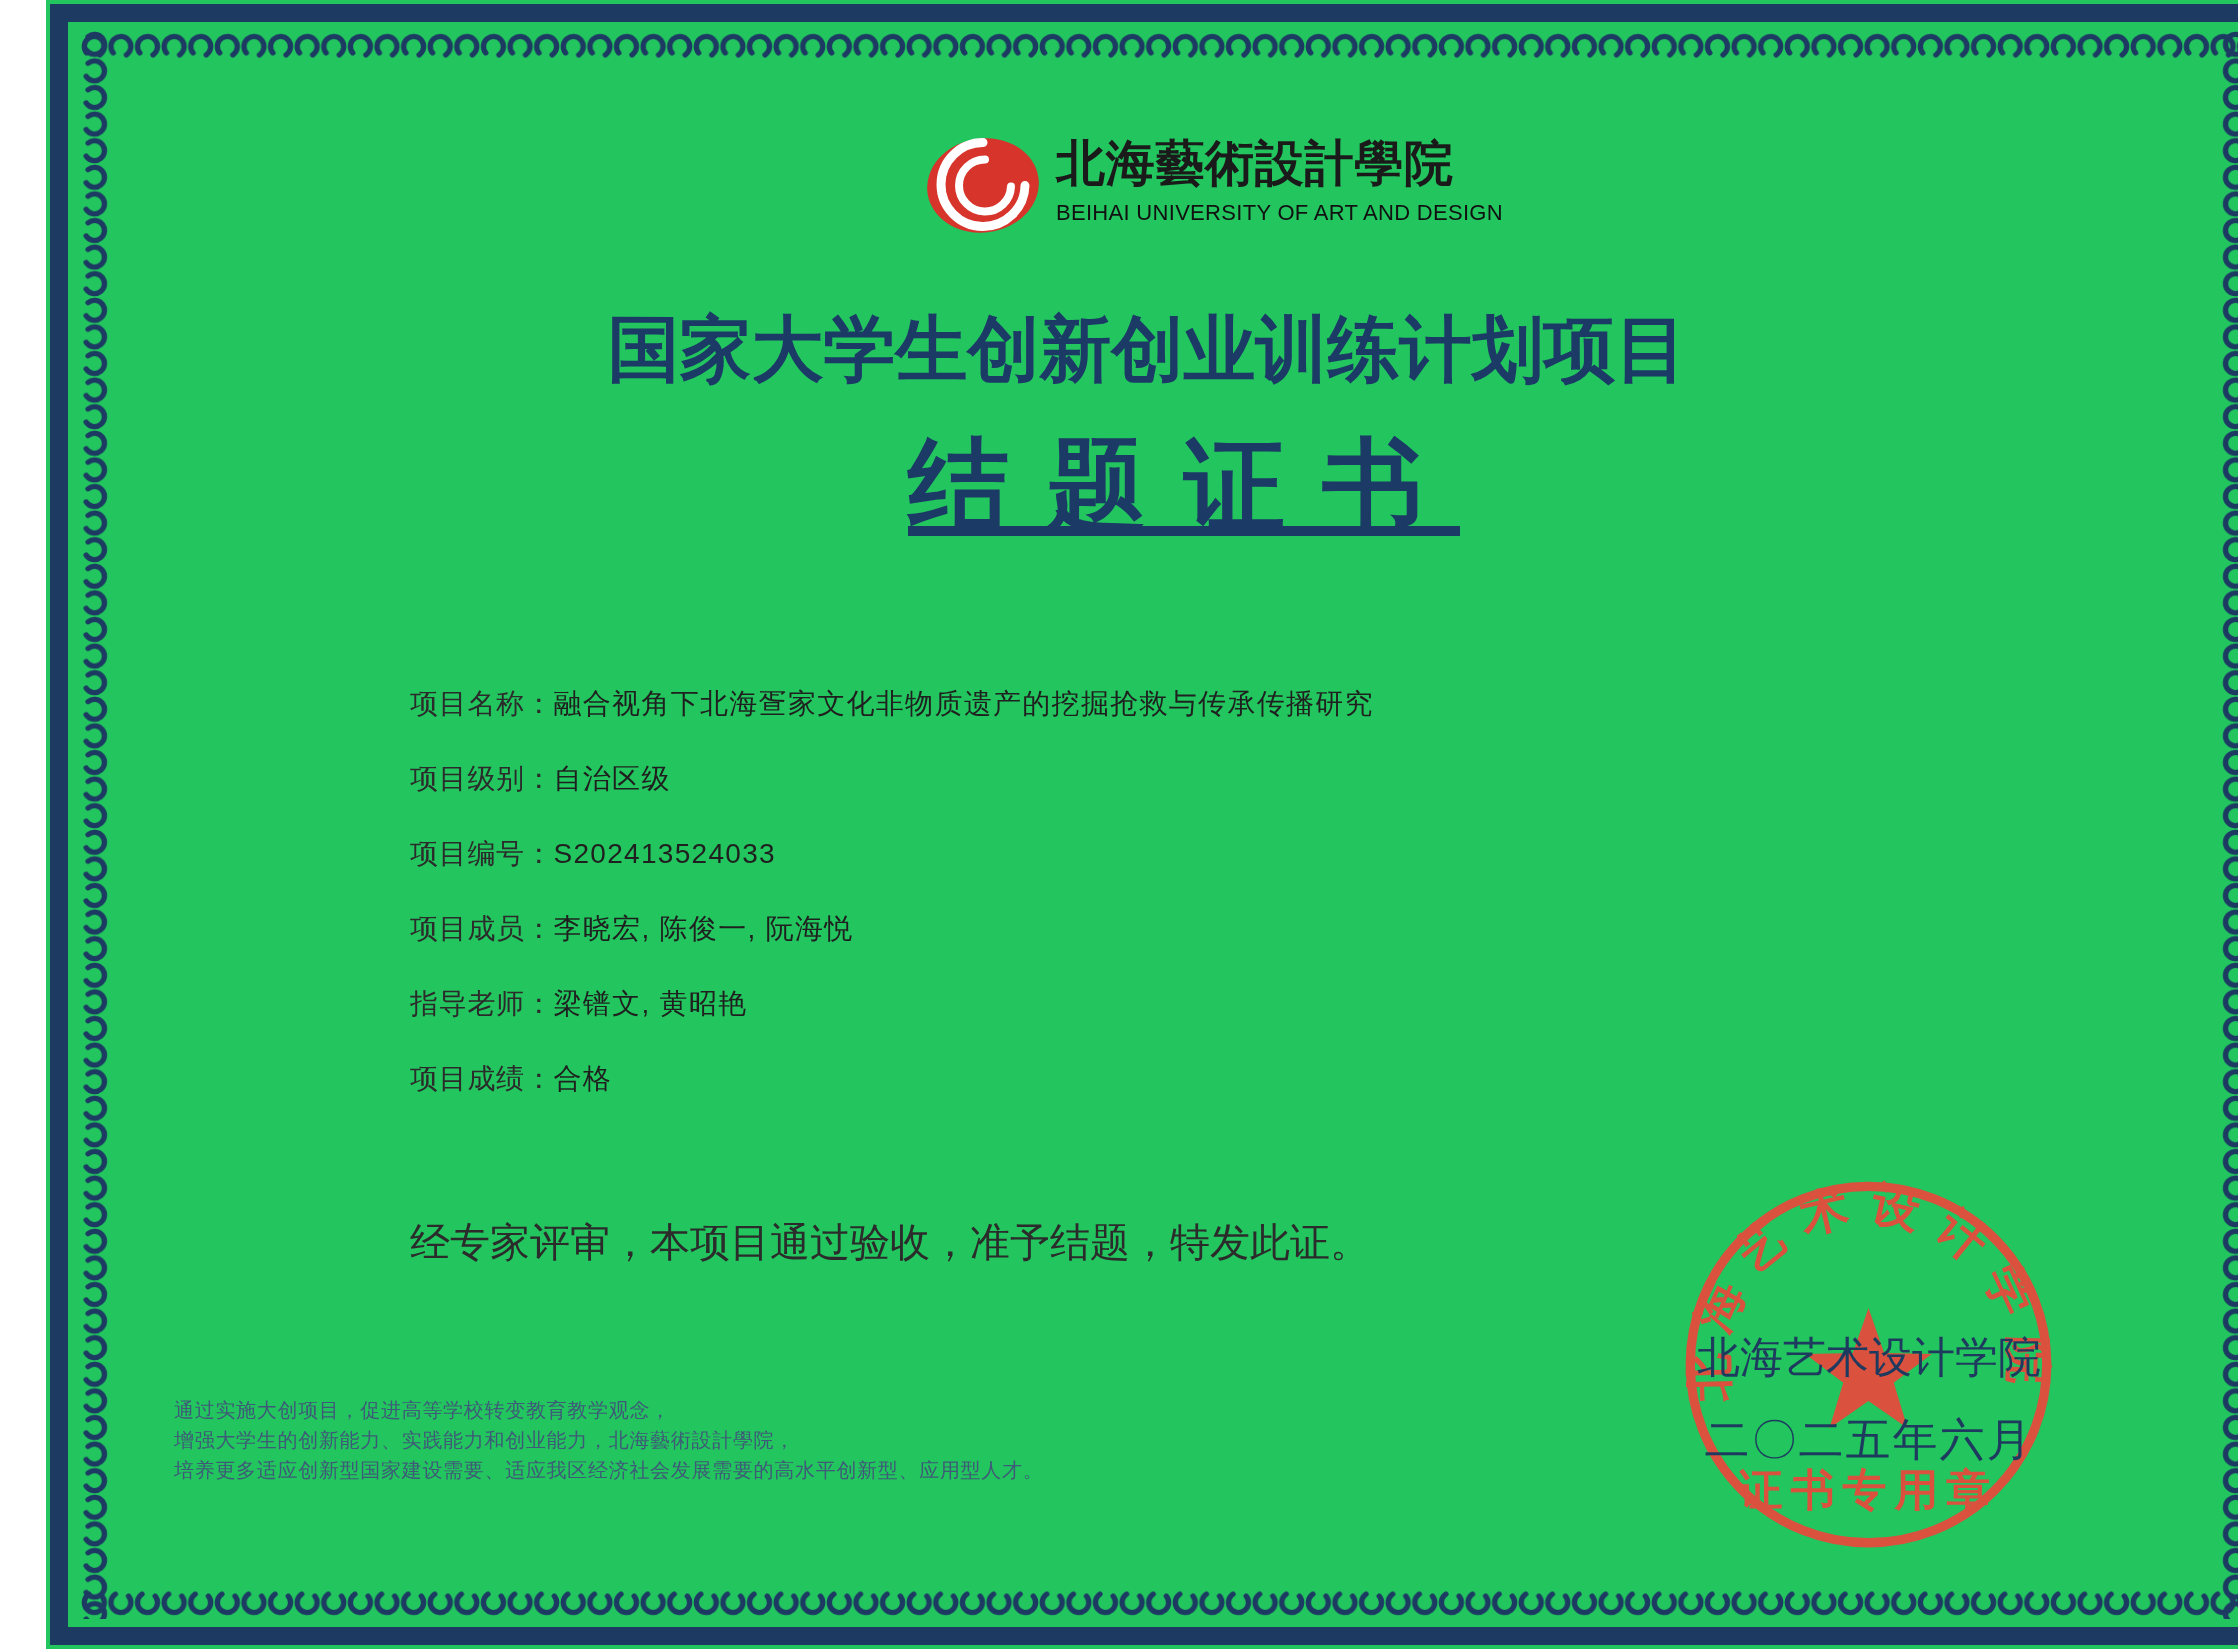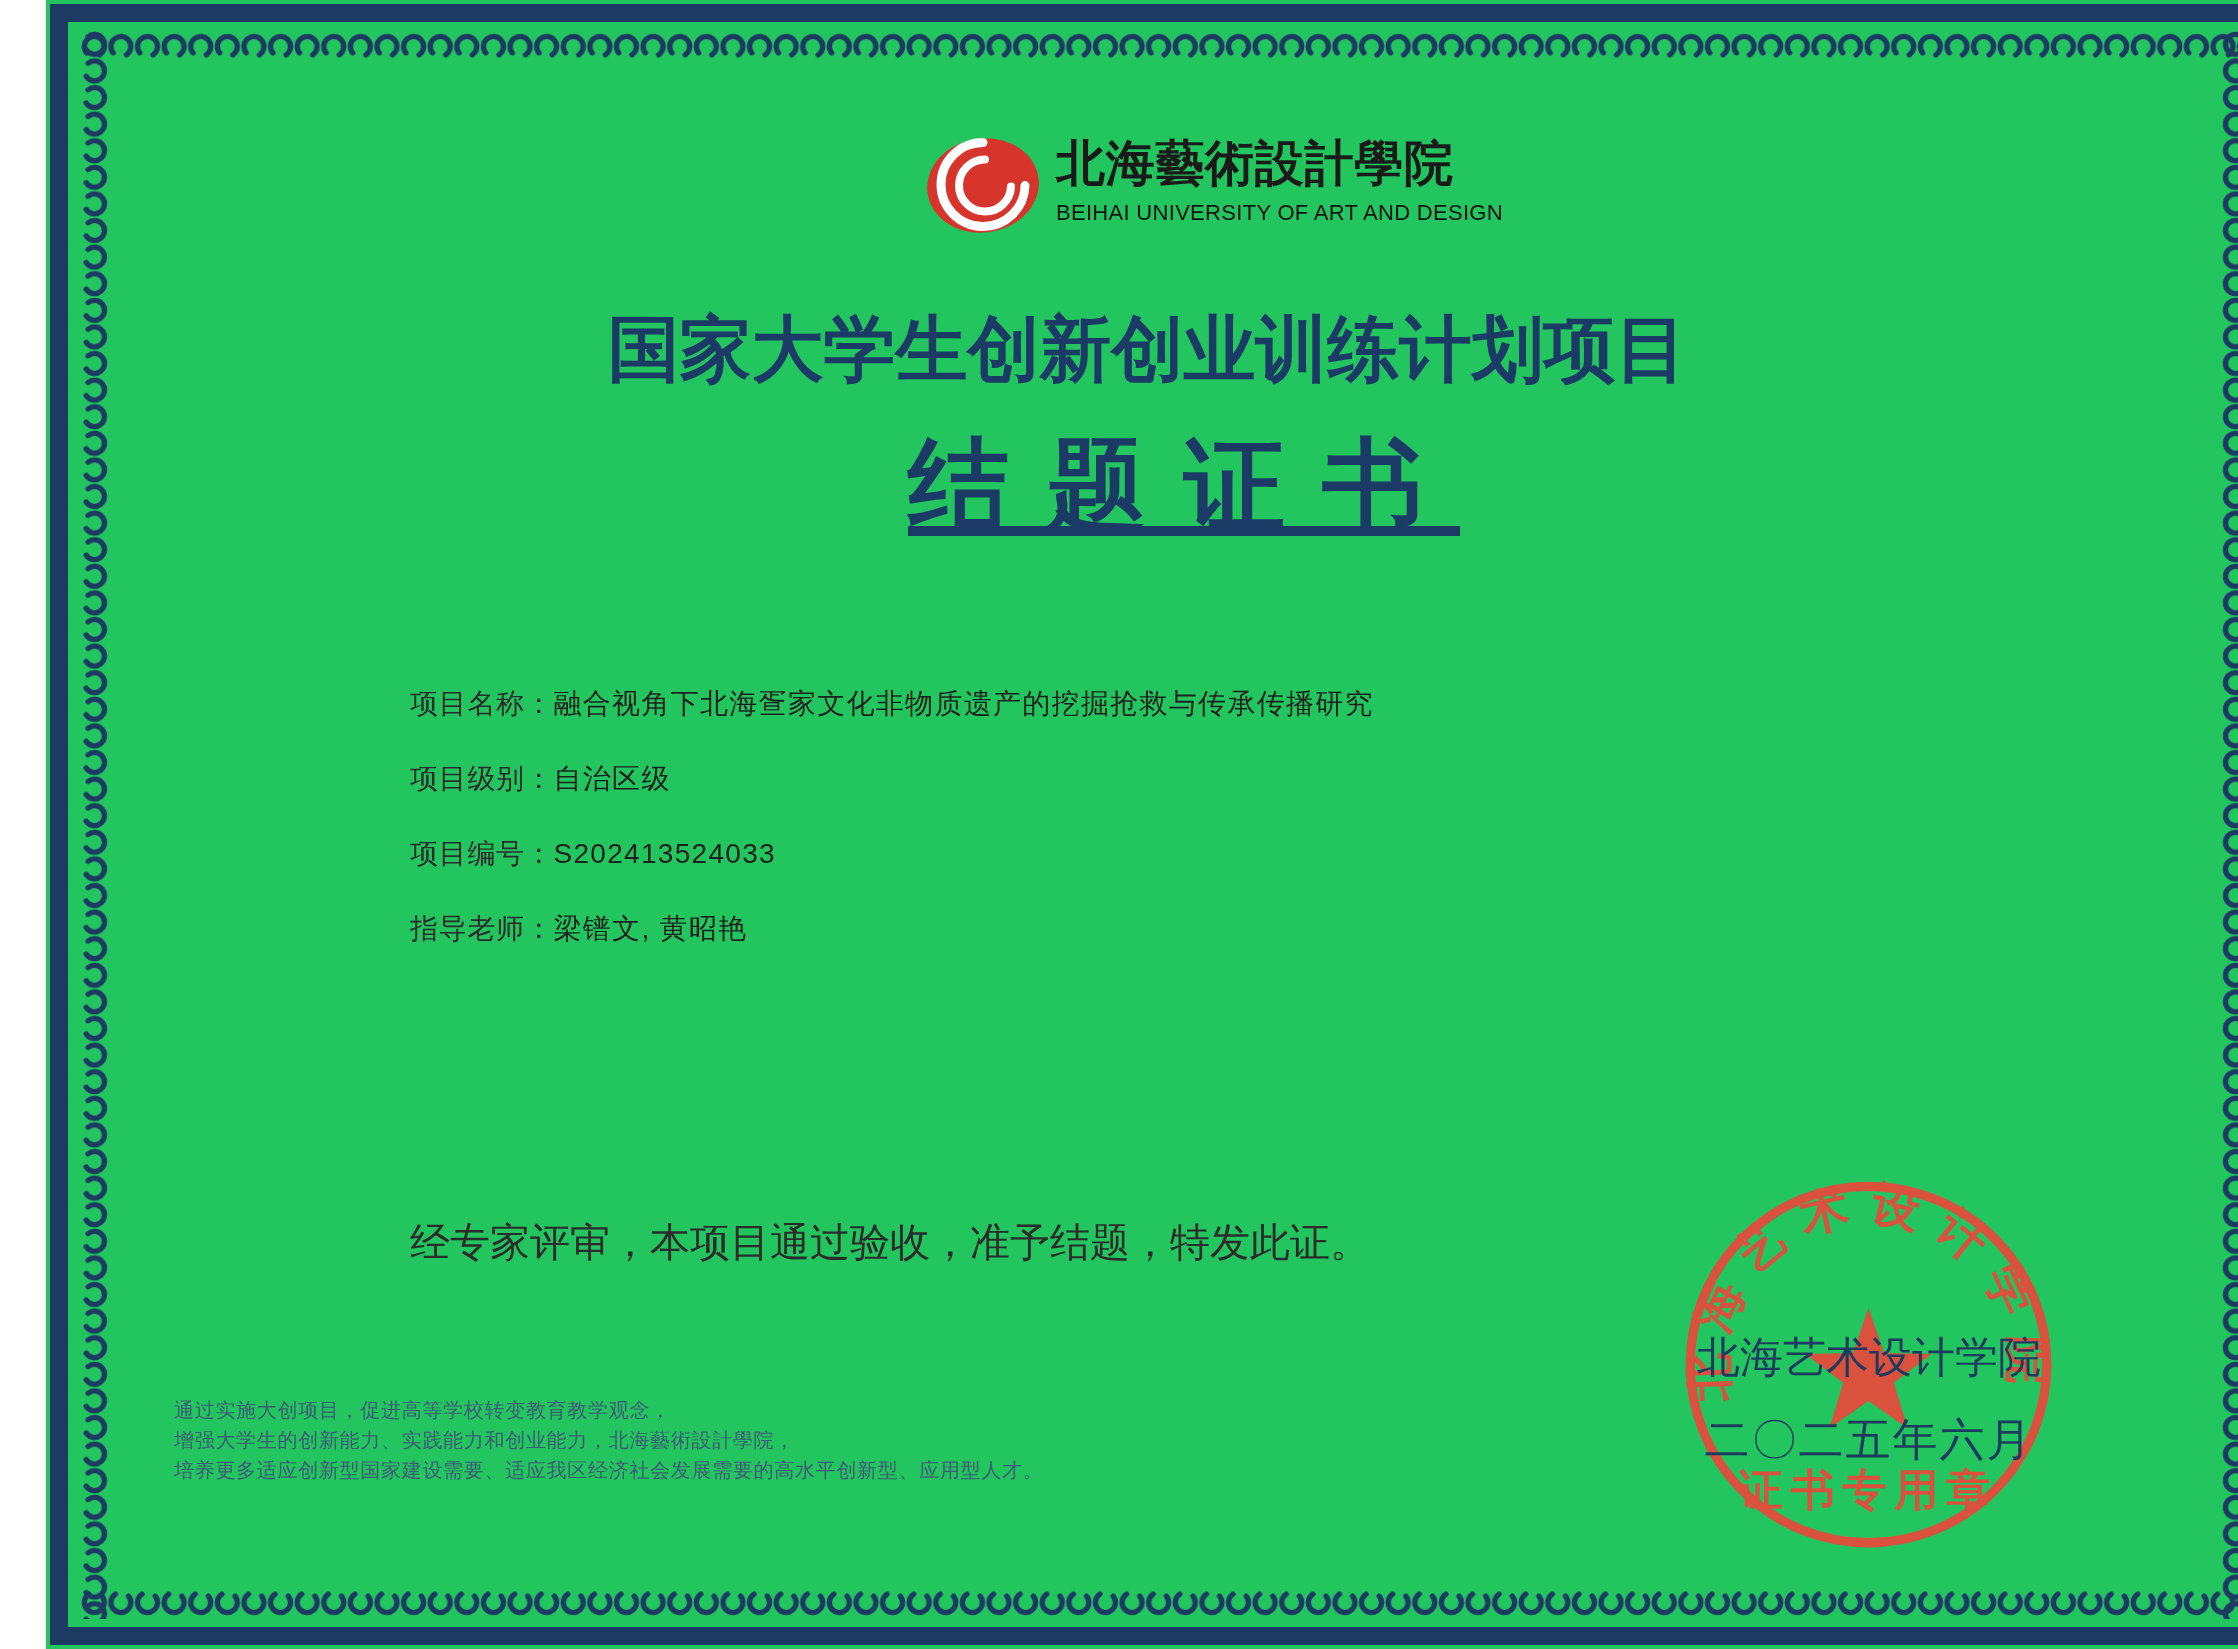--- a/index.html
+++ b/index.html
@@ -152,21 +152,27 @@
     <div class="field-row">
       <span class="field-label">项目名称：</span><span class="field-value">融合视角下北海疍家文化非物质遗产的挖掘抢救与传承传播研究</span>
     </div>
     <div class="field-row">
       <span class="field-label">项目级别：</span><span class="field-value">自治区级</span>
     </div>
     <div class="field-row">
       <span class="field-label">项目编号：</span><span class="field-value">S202413524033</span>
     </div>
     <div class="field-row">
+      <span class="field-label">项目成员：</span><span class="field-value">李晓宏, 陈俊一, 阮海悦</span>
+    </div>
+    <div class="field-row">
       <span class="field-label">指导老师：</span><span class="field-value">梁镨文, 黄昭艳</span>
+    </div>
+    <div class="field-row">
+      <span class="field-label">项目成绩：</span><span class="field-value">合格</span>
     </div>
   </div>
 
   <div class="statement">经专家评审，本项目通过验收，准予结题，特发此证。</div>
 
   <div class="footer-note">
     <div class="note-line">通过实施大创项目，促进高等学校转变教育教学观念，</div>
     <div class="note-line">增强大学生的创新能力、实践能力和创业能力，北海藝術設計學院，</div>
     <div class="note-line">培养更多适应创新型国家建设需要、适应我区经济社会发展需要的高水平创新型、应用型人才。</div>
   </div>

